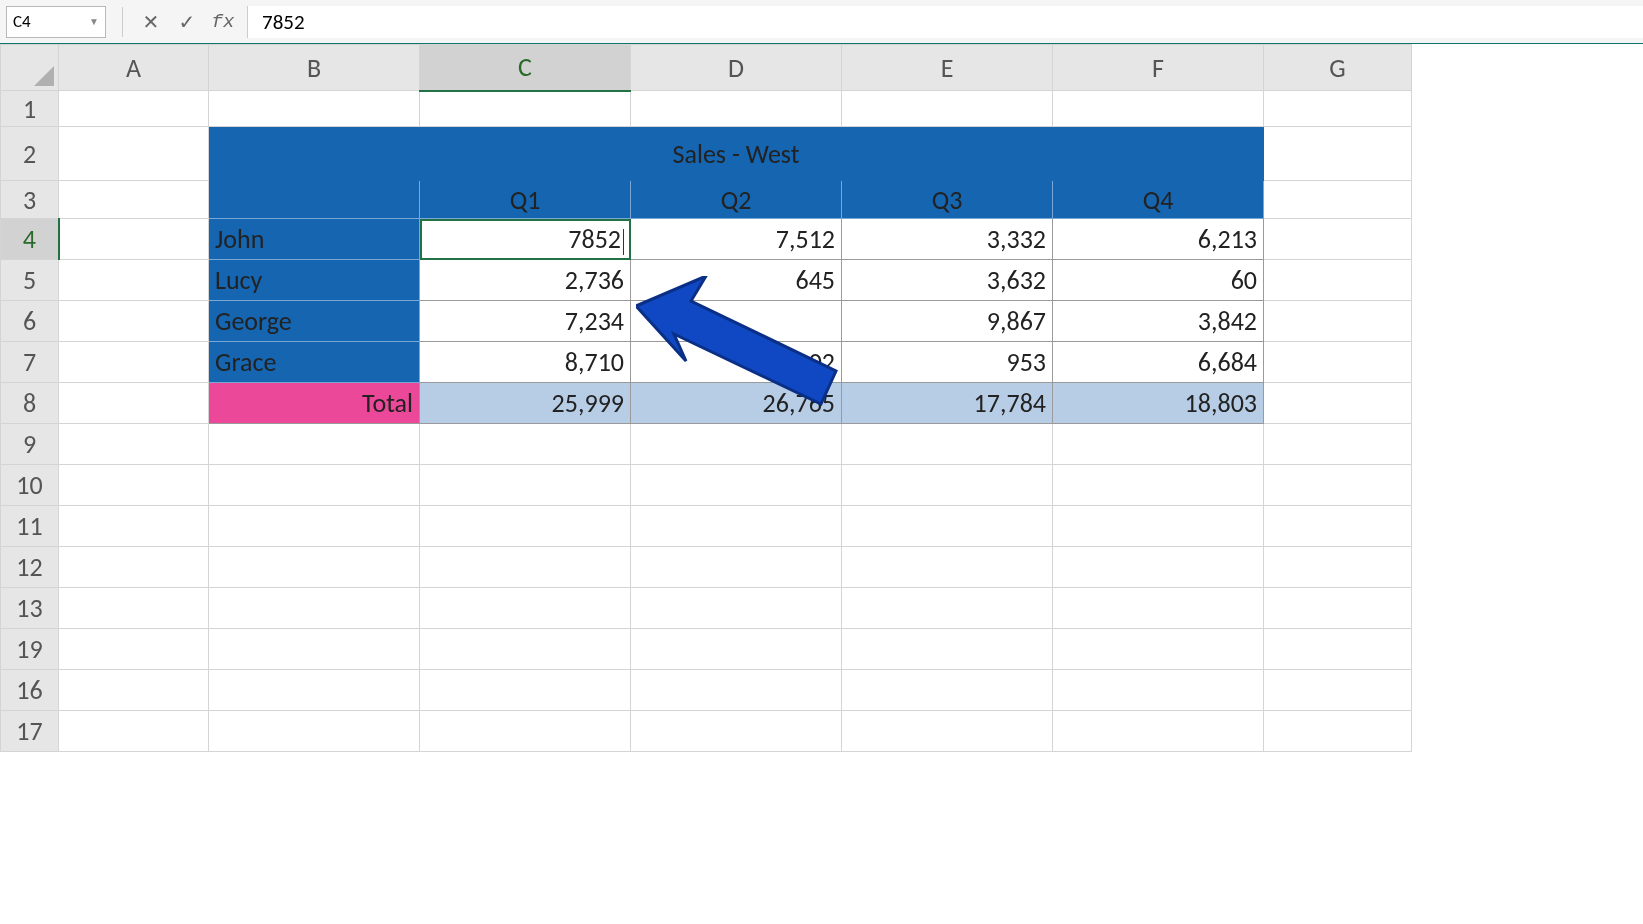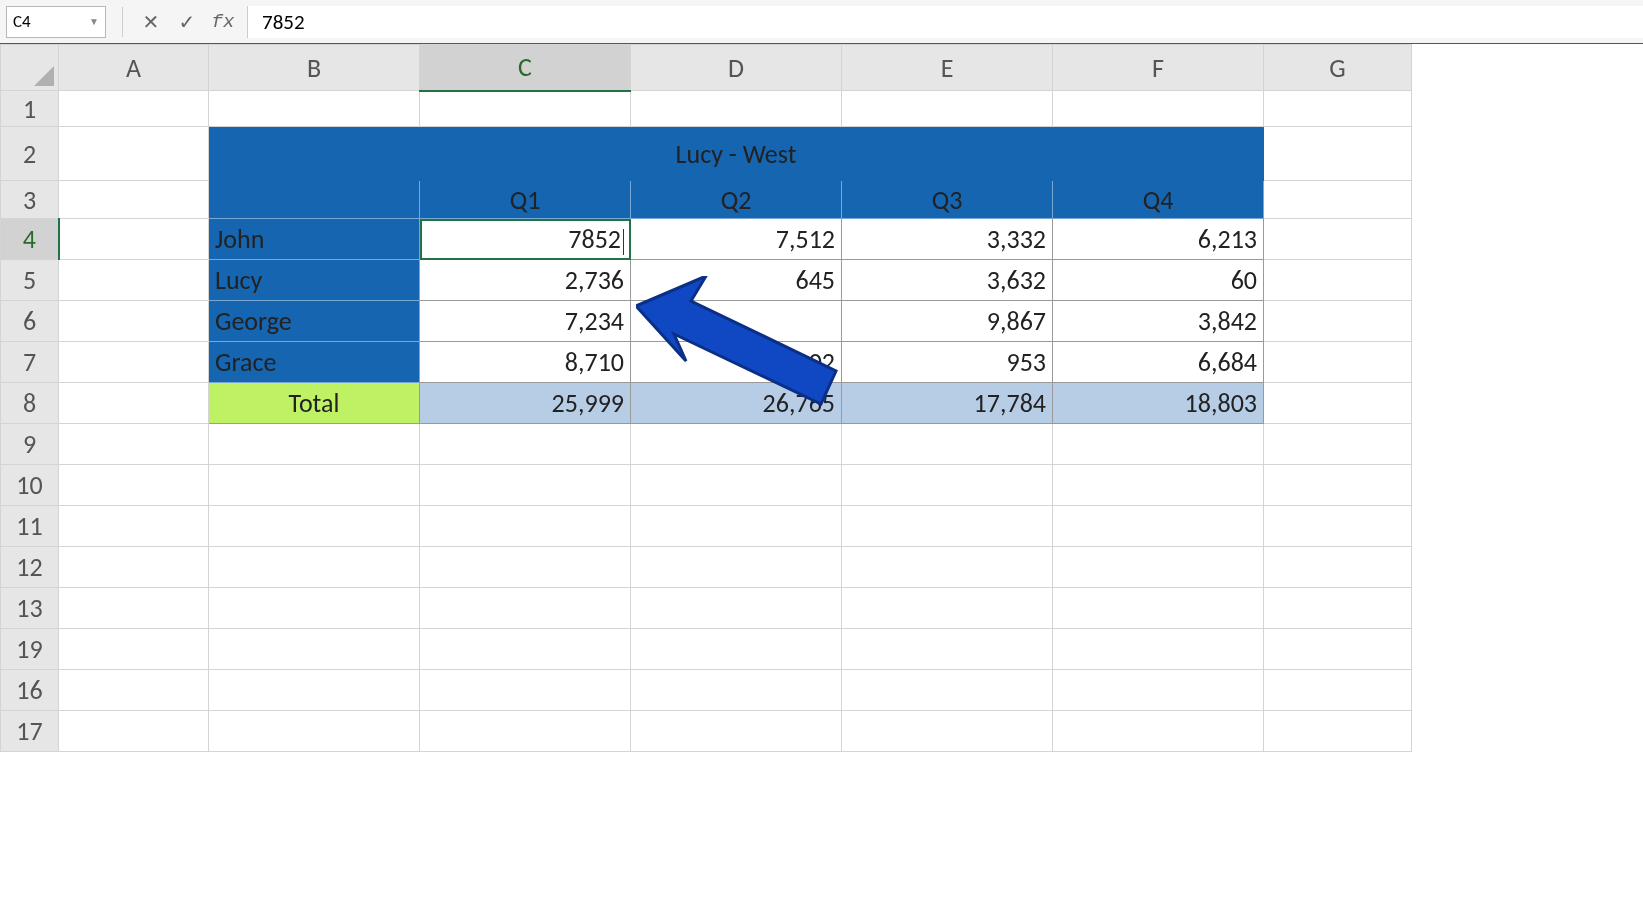--- a/index.html
+++ b/index.html
@@ -138,23 +138,23 @@
       text-align:left;
       padding-left:8px;
       border:1px solid #79a8d6 !important;
     }
     .num-cell {
       text-align:right;
       background:#fff;
       border:1px solid #9a9a9a !important;
     }
     .tot-label{
-      background:#bef264;
-      font-weight:bold;
-      text-align:center;
+      background:#ec4899;
+      font-weight:bold;
+      text-align:right;
       padding-left:8px;
       border:1px solid #9a9a9a !important;
     }
     .tot-cell{
       background:#b7cce5;
       font-weight:bold;
       text-align:right;
       border:1px solid #9a9a9a !important;
     }
     .editing {
@@ -214,21 +214,21 @@
       <td class="cell"></td>
       <td class="cell"></td>
       <td class="cell"></td>
       <td class="cell"></td>
       <td class="cell"></td>
       <td class="cell"></td>
     </tr>
     <tr class="r2">
       <th class="row-h">2</th>
       <td class="cell"></td>
-      <td class="cell title-cell" colspan="5">Lucy - West</td>
+      <td class="cell title-cell" colspan="5">Sales - West</td>
       <td class="cell"></td>
     </tr>
     <tr class="r3">
       <th class="row-h">3</th>
       <td class="cell"></td>
       <td class="cell hdr-cell"></td>
       <td class="cell hdr-cell">Q1</td>
       <td class="cell hdr-cell">Q2</td>
       <td class="cell hdr-cell">Q3</td>
       <td class="cell hdr-cell">Q4</td>

